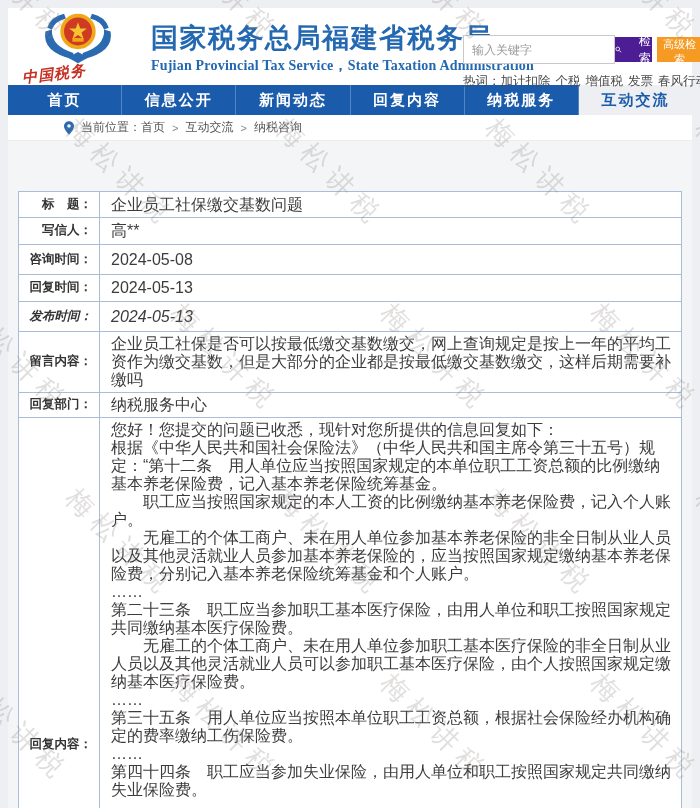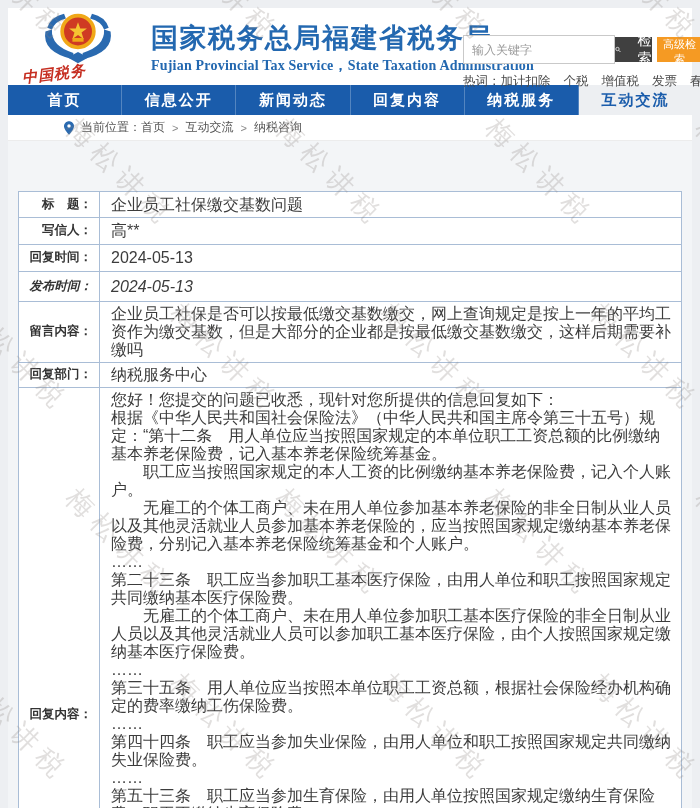--- a/index.html
+++ b/index.html
@@ -16,26 +16,26 @@
                   font-size:15px; font-family:"Liberation Serif","DejaVu Serif",serif;
                   transform:rotate(-7deg); margin:-6px 0 0 0; letter-spacing:1px; }
   .title-block { position:absolute; left:143px; top:15px; }
   .site-title { font-size:27px; font-weight:bold; color:#2368b0; letter-spacing:1.5px; line-height:30px; }
   .site-subtitle { font-family:"Liberation Serif","DejaVu Serif",serif; font-size:14px; font-weight:bold;
                    color:#2368b0; margin-top:4px; letter-spacing:0.2px; }
   .search-block { position:absolute; left:455px; top:27px; width:240px; }
   .search-row { display:flex; align-items:center; }
   .search-input { width:152px; height:29px; border:1px solid #c9c9c9; padding:0 8px; font-size:12px; color:#333; outline:none; }
   .search-input::placeholder { color:#9a9a9a; }
-  .btn-search { width:37px; height:25px; background:#404040; color:#fff; border:none; font-size:14px;
+  .btn-search { width:37px; height:25px; background:#4c1d95; color:#fff; border:none; font-size:12px;
                 display:flex; align-items:center; justify-content:center; gap:16px; cursor:pointer; }
   .btn-adv { width:45px; height:25px; background:#f59a23; color:#fff; border:none; font-size:11px;
              margin-left:5px; cursor:pointer; padding:0 2px; }
   .hot-words { margin-top:9px; font-size:12.5px; color:#4a4a4a; white-space:nowrap; }
-  .hot-word { color:#4a4a4a; text-decoration:none; margin-left:13px; cursor:pointer; }
+  .hot-word { color:#4a4a4a; text-decoration:none; margin-left:5px; cursor:pointer; }
 
   
   .main-nav { display:flex; background:#1a5cab; height:30px; }
   .nav-item { flex:1; text-align:center; line-height:30px; color:#fff; font-size:15px; font-weight:bold;
               letter-spacing:2px; border-right:1px solid rgba(255,255,255,.25); cursor:pointer; }
   .nav-item:last-child { border-right:none; }
   .nav-item.active { background:#edeff2; color:#1a5cab; }
 
   
   .breadcrumb-bar { background:#fff; height:26px; display:flex; align-items:center;
@@ -130,20 +130,24 @@
       <table class="detail">
         <tbody>
             <tr class="r0">
           <th>标　题：</th>
           <td>企业员工社保缴交基数问题</td>
         </tr>
         <tr class="r1">
           <th>写信人：</th>
           <td>高**</td>
         </tr>
+        <tr class="r2">
+          <th>咨询时间：</th>
+          <td>2024-05-08</td>
+        </tr>
         <tr class="r3">
           <th>回复时间：</th>
           <td>2024-05-13</td>
         </tr>
         <tr class="r4">
           <th>发布时间：</th>
           <td>2024-05-13</td>
         </tr>
         <tr class="r5">
           <th>留言内容：</th>

